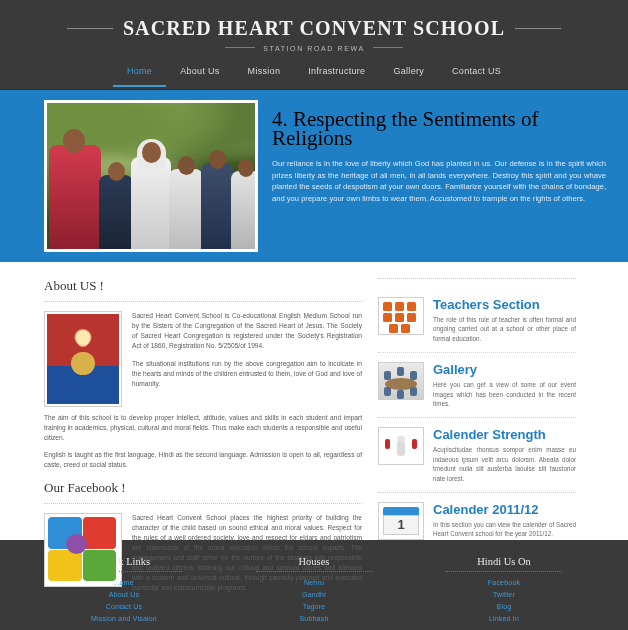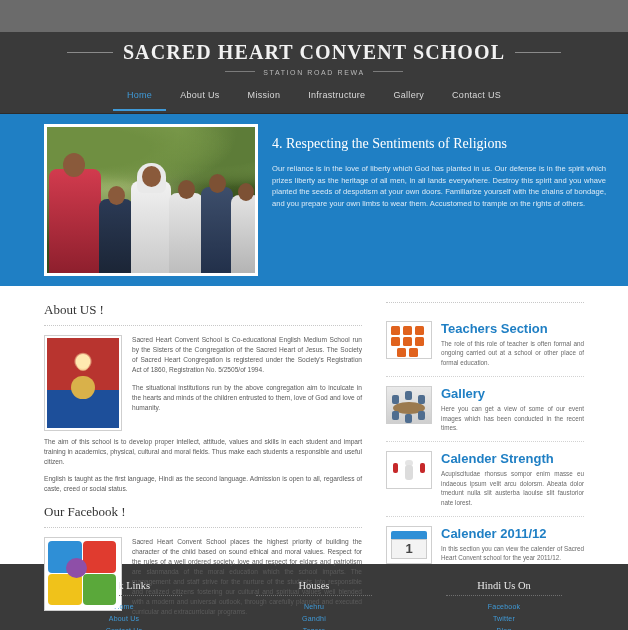--- a/index.html
+++ b/index.html
@@ -8,23 +8,22 @@
     width: 628px; height: 630px;
     background: #6b6b6b;
     font-family: "Liberation Sans", sans-serif;
     overflow: hidden;
   }
   .page { width:628px; height:630px; position:relative; background:#777; }
 
   
   .header {
     background:#3a3a3a;
-    padding-top:8px;
+    padding-top:16px;
     border-bottom:1px solid #2c2c2c;
-    margin-top:32px;
   }
   .school-title {
     font-family:"Liberation Serif", serif;
     color:#f2f2f2;
     font-size:20px;
     letter-spacing:1.1px;
     font-weight:bold;
     margin:0;
     line-height:24px;
   }
@@ -95,42 +94,41 @@
   .p5 { left:154px; width:32px; height:86px; background:linear-gradient(#3d4e6b,#22304a); }
   .p5 .head { position:absolute; top:-13px; left:8px; width:17px; height:19px; border-radius:50%; background:#7d5134; }
   .p6 { left:184px; width:30px; height:78px; background:linear-gradient(#e3e3e3,#b4b4b4); }
   .p6 .head { position:absolute; top:-12px; left:7px; width:16px; height:18px; border-radius:50%; background:#7d5134; }
   .sapling { position:absolute; bottom:6px; left:58px; width:36px; height:34px;
       background:radial-gradient(ellipse at 50% 40%, #86c34a 0 40%, rgba(0,0,0,0) 70%); }
 
   .hero-text { flex:1 1 auto; padding-top:10px; padding-right:8px;}
   .hero-h {
     font-family:"Liberation Serif", serif;
-    color:#ffffff;
-    font-size:14px;
+    color:#000000;
+    font-size:21px;
     line-height:19px;
     margin:0 0 10px 0;
     font-weight:normal;
   }
   .hero-p {
     color:#dbeaf6;
     font-size:7.6px;
     line-height:11.5px;
     margin:0;
     text-align:justify;
   }
 
   
   .content {
     background:#ffffff;
     padding:16px 44px 20px 44px;
     display:flex;
     gap:16px;
     height:278px;
-    justify-content:space-between;
   }
   .col-left { width:318px; }
   .col-right { width:198px; }
 
   .sec-title {
     font-family:"Liberation Serif", serif;
     font-size:13px;
     color:#333;
     margin:0 0 7px 0;
     font-weight:normal;

